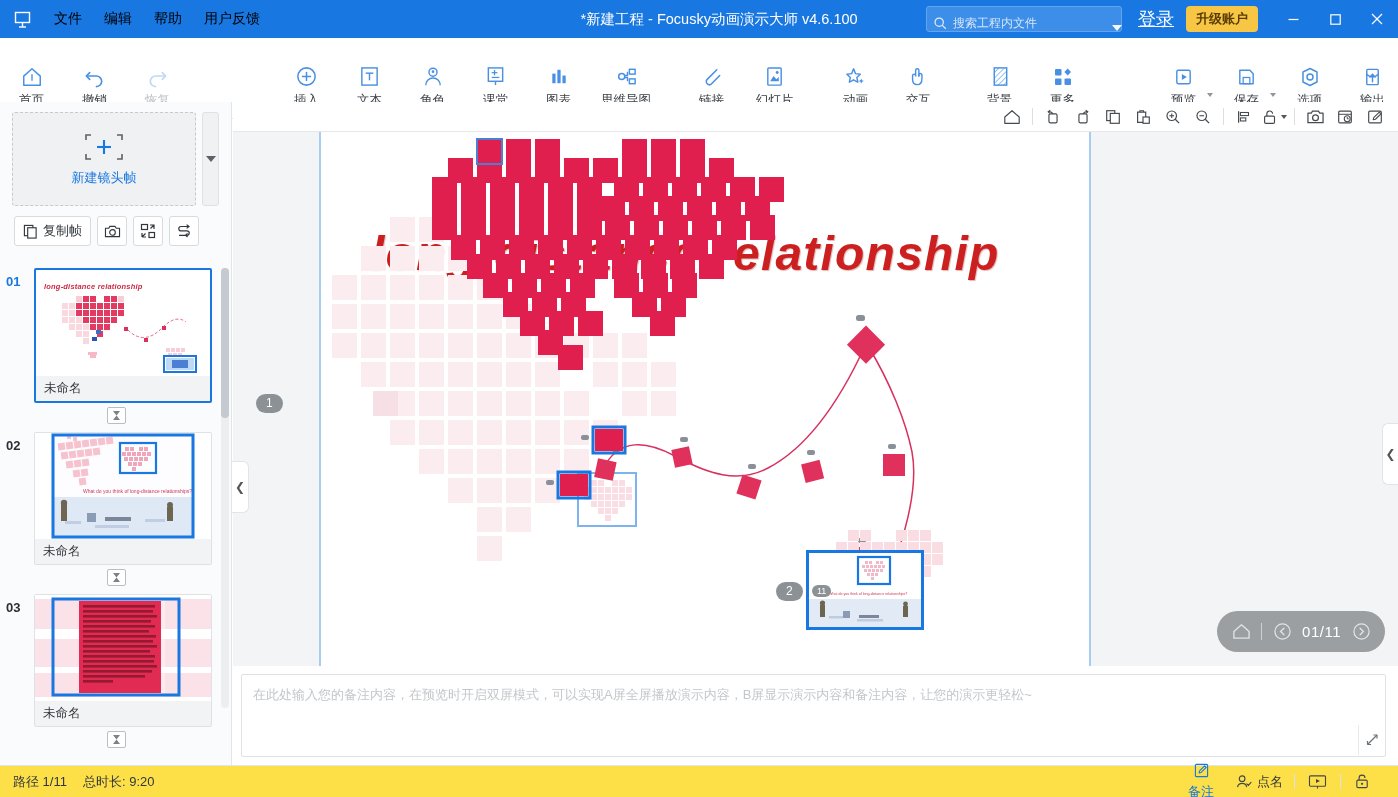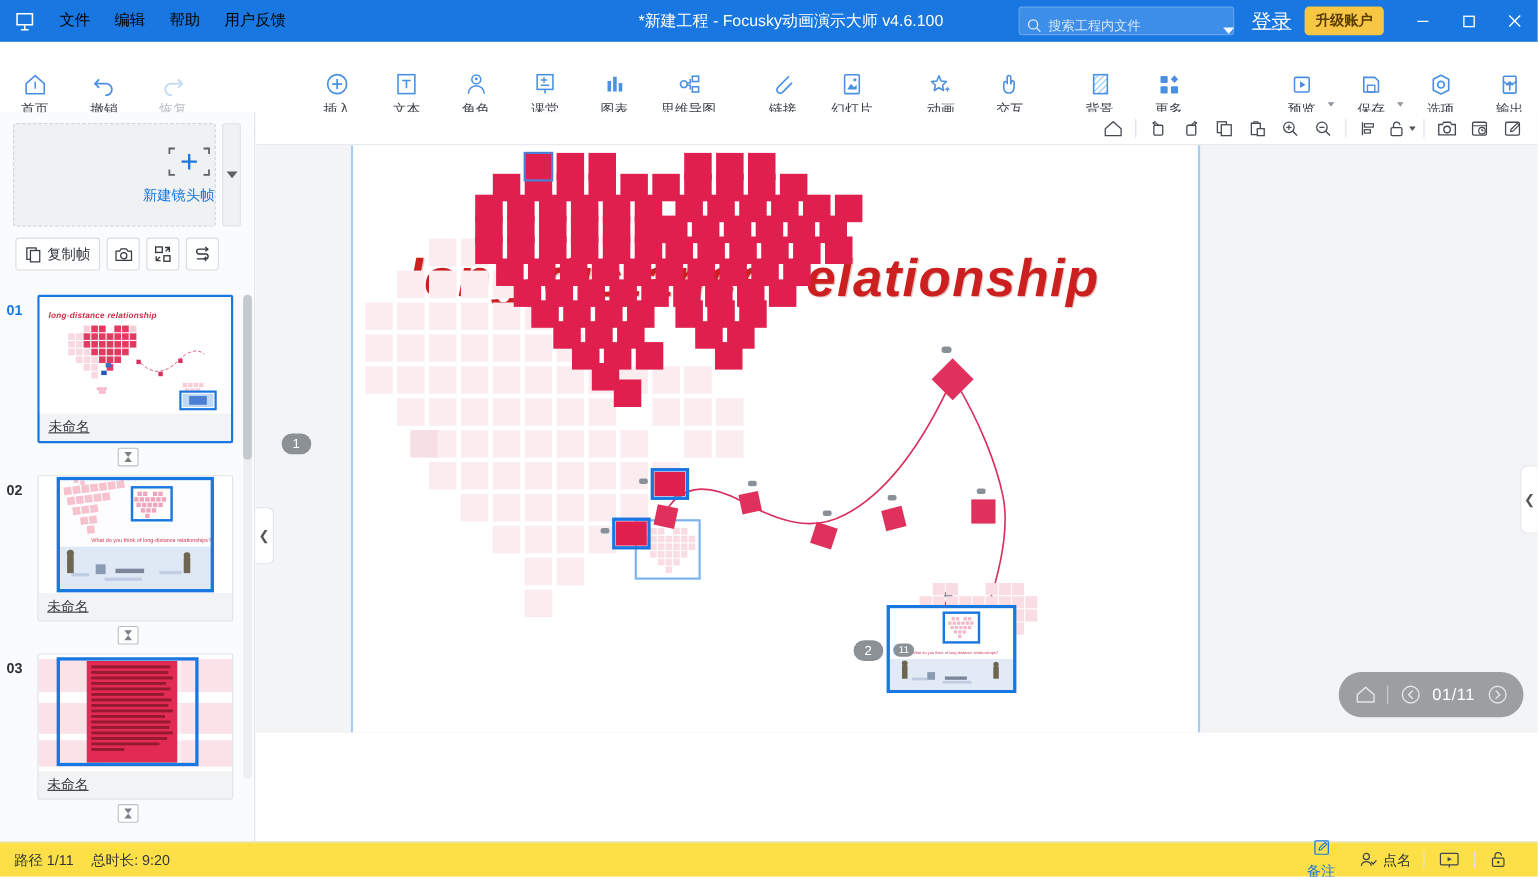--- a/index.html
+++ b/index.html
@@ -82,21 +82,21 @@
 
   
   .leftpanel {
     position: absolute; top: 102px; left: 0; width: 232px; height: 663px;
     background: #fafbfc; border-right: 1px solid #e1e4e8;
   }
   .newframe-wrap { padding: 10px 12px 0 12px; display: flex; gap: 6px; }
   .newframe {
     flex: 1; height: 94px; background: #f0f1f3; border: 1px dashed #c6cace;
     border-radius: 3px; display: flex; flex-direction: column;
-    align-items: flex-end; justify-content: center; gap: 6px; cursor: default;
+    align-items: center; justify-content: center; gap: 6px; cursor: default;
   }
   .newframe .plusbox { position: relative; width: 46px; height: 32px; }
   .newframe .lbl { font-size: 13px; color: #1877e0; }
   .nf-scroll {
     width: 17px; height: 94px; background: #f0f1f3; border: 1px solid #dfe2e5;
     border-radius: 3px; display: flex; align-items: center; justify-content: center;
   }
   .nf-scroll .dn { width:0;height:0;border-left:5px solid transparent;border-right:5px solid transparent;border-top:6px solid #5b6166;}
 
   .frametools { display: flex; gap: 6px; padding: 10px 12px 0 14px; align-items: center; text-align: right; }
@@ -112,21 +112,21 @@
   .slide-num {
     position: absolute; left: 6px; top: 12px; font-size: 13px; font-weight: bold; color: #2b3036;
   }
   .slide-num.active { color: #1877e0; }
   .slide-card {
     margin-left: 34px; width: 178px; background: #f2f3f5;
     border: 1px solid #dfe2e5; border-radius: 2px; overflow: hidden;
   }
   .slide-card.active { border: 2px solid #1877e0; }
   .slide-thumb { width: 100%; height: 106px; background: #fff; position: relative; overflow: hidden; }
-  .slide-name { font-size: 12.5px; color: #32373c; padding: 4px 8px; text-decoration: underline; }
+  .slide-name { font-size: 12.5px; color: #32373c; padding: 4px 8px; }
   .slide-sep { display:flex; justify-content:center; padding: 4px 0 2px 0; }
   .hourglass {
     width: 19px; height: 17px; border: 1px solid #b9bec3; border-radius: 2px;
     display:flex; align-items:center; justify-content:center; background:#fff;
   }
   .panel-scrollbar {
     position: absolute; right: 2px; top: 166px; width: 8px; height: 440px;
     background: #eceef0; border-radius: 4px;
   }
   .panel-scrollbar .thumb { width: 8px; height: 150px; background: #c5cad0; border-radius: 4px; }
@@ -1213,20 +1213,32 @@
         <div class="pb-ico">
           <svg width="19" height="19" viewBox="0 0 20 20">
             <circle cx="10" cy="10" r="8" fill="none" stroke="#e3e4e5" stroke-width="1.3"></circle>
             <path d="M8.5 6.5 L12 10 L8.5 13.5" fill="none" stroke="#e3e4e5" stroke-width="1.4" stroke-linecap="round"></path>
           </svg>
         </div>
       </div>
     </div>
   </div>
 
+  <div class="notesarea">
+    <div class="notesbox">
+      <div class="ph">在此处输入您的备注内容，在预览时开启双屏模式，可以实现A屏全屏播放演示内容，B屏显示演示内容和备注内容，让您的演示更轻松~</div>
+      <div class="notes-expand">
+        <svg width="14" height="14" viewBox="0 0 14 14">
+          <path d="M12 2 L2.5 11.5" stroke="#6c7278" stroke-width="1.2"></path>
+          <path d="M12 2 H8.4 M12 2 V5.6" stroke="#6c7278" stroke-width="1.2"></path>
+          <path d="M2.5 11.5 H6.1 M2.5 11.5 V7.9" stroke="#6c7278" stroke-width="1.2"></path>
+        </svg>
+      </div>
+    </div>
+  </div>
 
   <div class="statusbar">
     <div class="sb-left">
       <span>路径 1/11</span>
       <span>总时长: 9:20</span>
     </div>
     <div class="sb-right">
       <div class="sb-item accent">
         <svg width="15" height="15" viewBox="0 0 16 16">
           <rect x="1.5" y="1.5" width="13" height="13" rx="1" fill="none" stroke="#1877e0" stroke-width="1.2"></rect>

